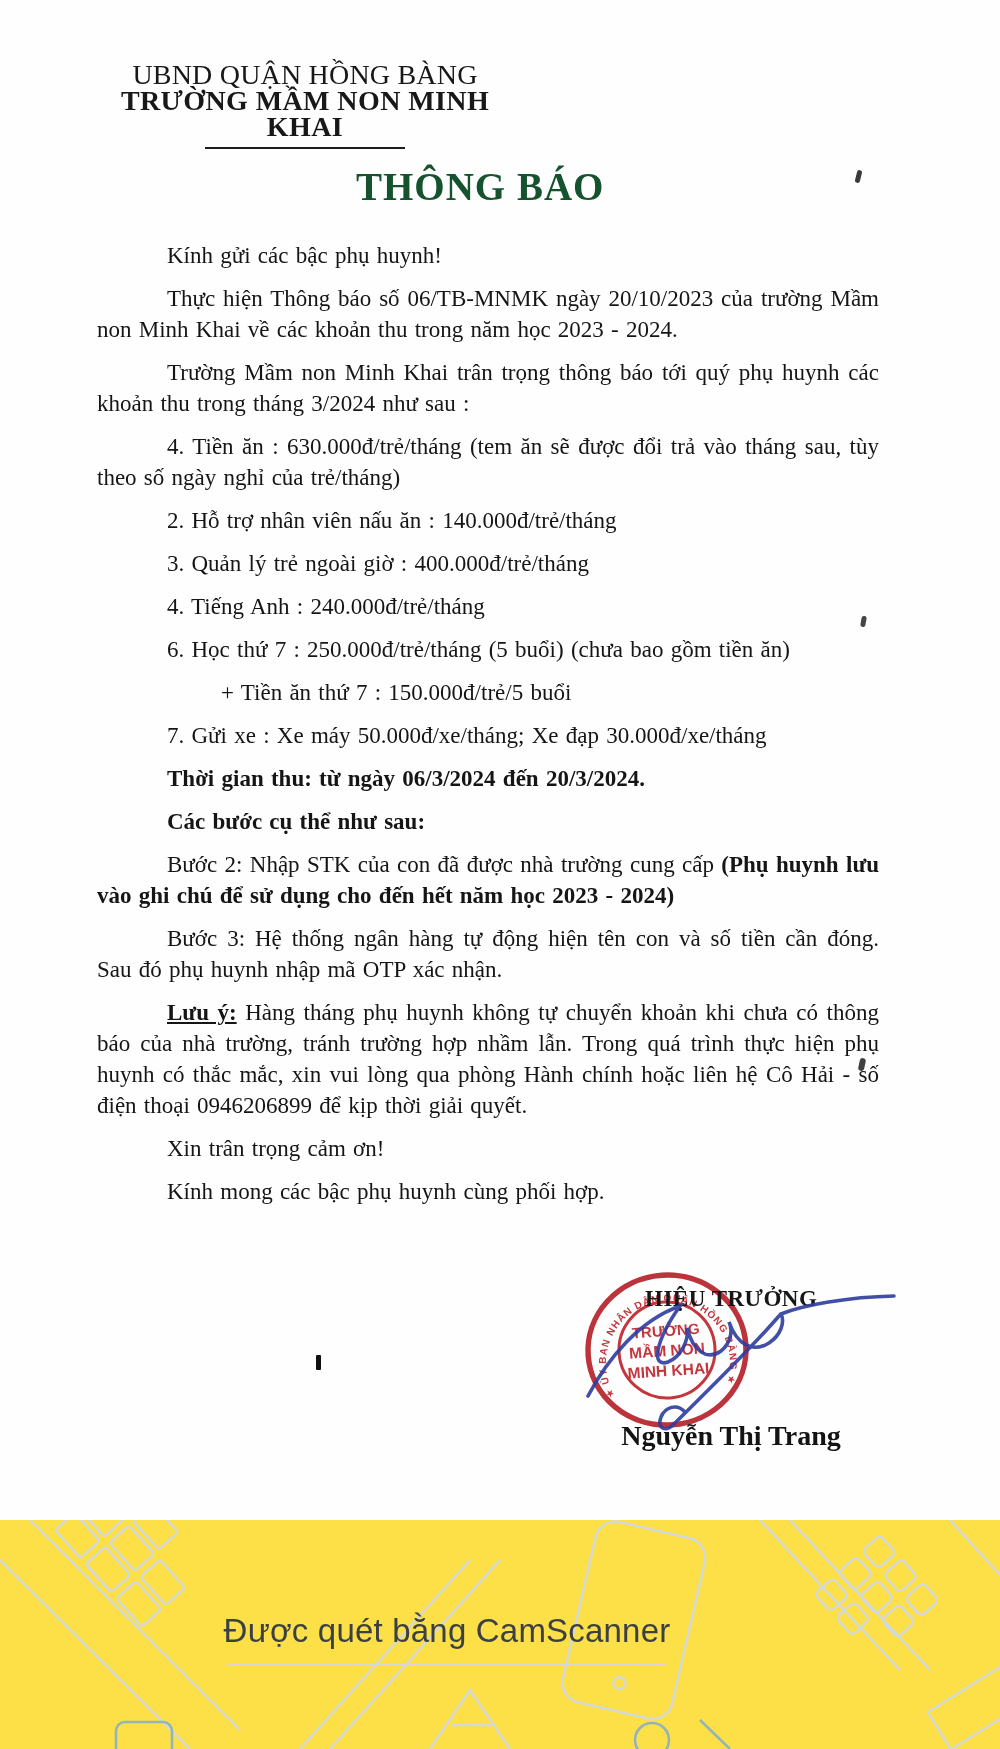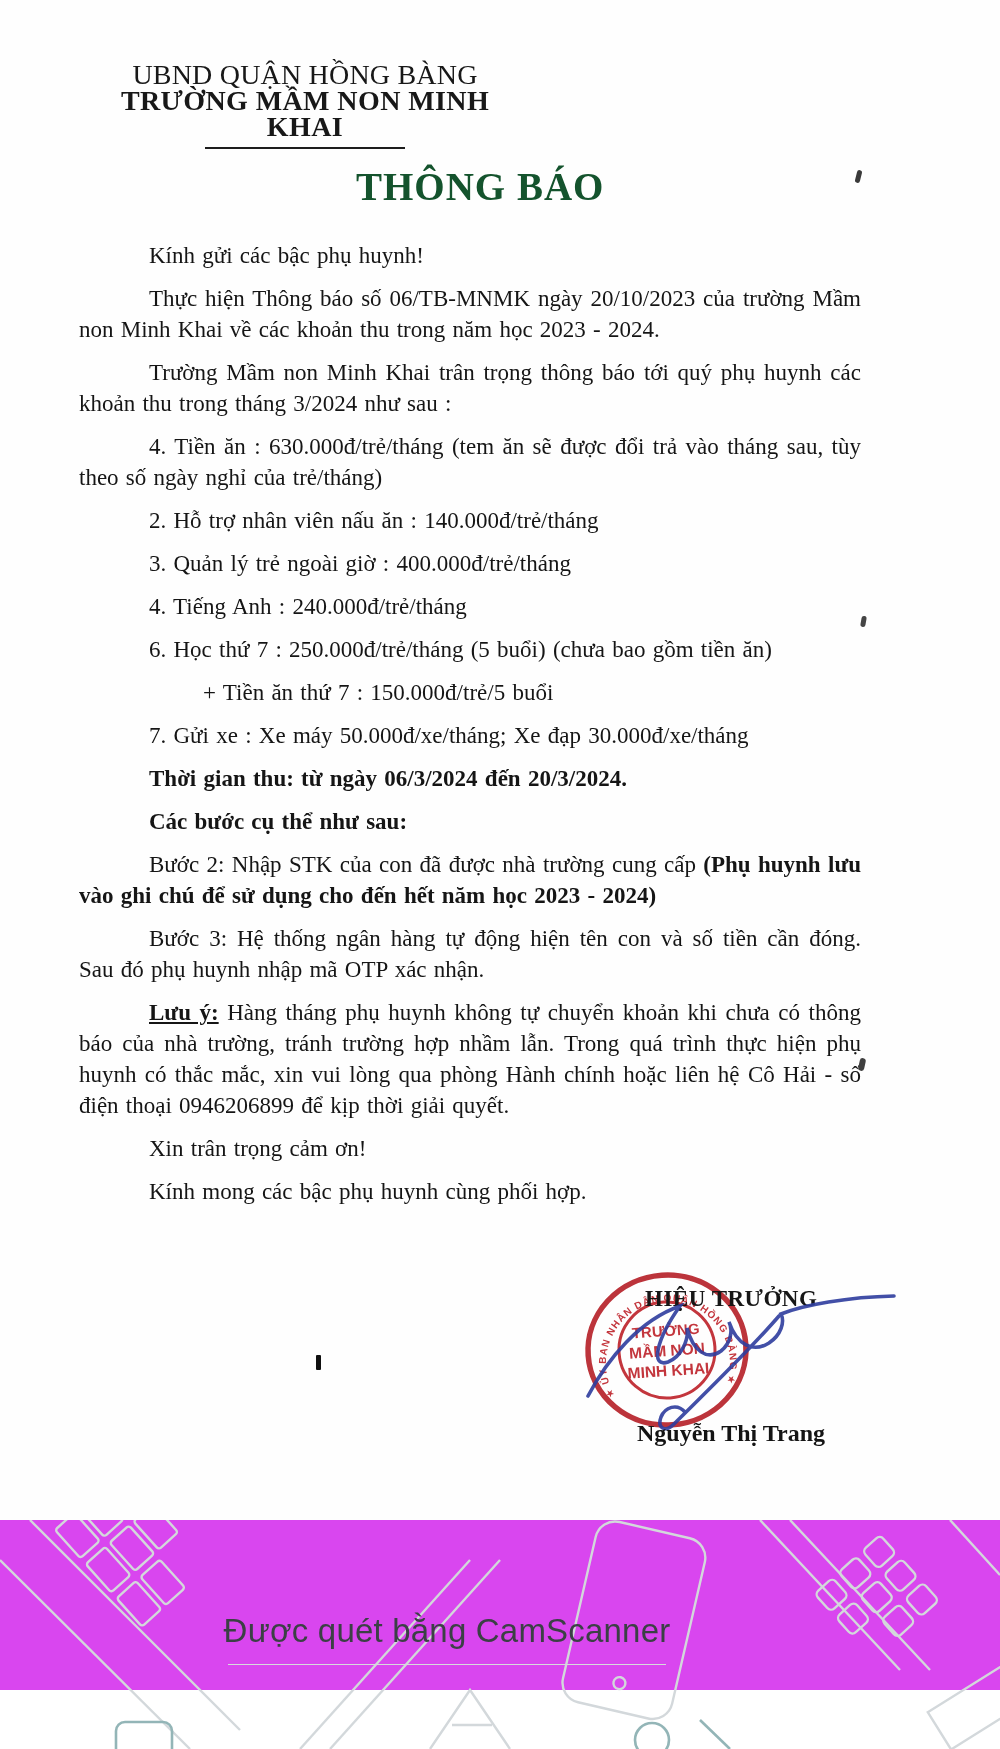--- a/index.html
+++ b/index.html
@@ -16,47 +16,47 @@
   }
   .org-header .l2{font-weight:700;letter-spacing:.4px;}
   .org-underline{width:200px;height:0;border-top:2.5px solid #1d1d1d;margin:7px auto 0;}
 
   .doc-title{
     position:absolute;left:356px;top:164px;
     font-size:39px;font-weight:700;color:#14532d;letter-spacing:1px;white-space:nowrap;
   }
 
   .doc-body{
-    position:absolute;left:79px;top:240px;width:782px;
+    position:absolute;left:97px;top:240px;width:782px;
     font-size:23px;line-height:31px;color:#151515;word-spacing:1.5px;
   }
   .doc-body p{margin:0 0 12px;text-indent:70px;text-align:justify;}
   .doc-body p.bold{font-weight:700;}
   .doc-body p.deep-indent{text-indent:124px;}
 
   .sig-role{
     position:absolute;left:645px;top:1286px;font-size:23px;font-weight:700;
     color:#161616;letter-spacing:.5px;white-space:nowrap;z-index:3;
   }
   .stamp{position:absolute;left:582px;top:1270px;width:170px;height:160px;z-index:2;
     mix-blend-mode:multiply;opacity:.93;transform:rotate(-4deg);}
   .sig-scribble{position:absolute;left:560px;top:1276px;width:345px;height:165px;z-index:4;}
   .sig-name{
     position:absolute;left:600px;top:1420px;width:262px;text-align:center;
-    font-size:24px;font-weight:700;color:#141414;z-index:5;white-space:nowrap;
+    font-size:28px;font-weight:700;color:#141414;z-index:5;white-space:nowrap;
   }
 
   .artifact{position:absolute;background:#2b2b2b;border-radius:3px;}
   .a1{left:856px;top:170px;width:5px;height:13px;transform:rotate(14deg);background:#3a3a3a;}
   .a2{left:861px;top:616px;width:5px;height:11px;transform:rotate(10deg);background:#454545;}
   .a3{left:859px;top:1058px;width:6px;height:13px;transform:rotate(12deg);background:#3f3f3f;}
   .a4{left:316px;top:1355px;width:5px;height:15px;background:#101010;border-radius:1px;}
 
   .cam-footer{
-    position:absolute;left:0;top:1520px;width:1000px;height:170px;background:#d946ef;
+    position:absolute;left:0;top:1520px;width:1000px;height:229px;background:#fde047;
     font-family:"Liberation Sans","DejaVu Sans",sans-serif;
   }
   .cam-doodles{position:absolute;left:0;top:0;width:1000px;height:229px;}
   .cam-text{
     position:absolute;left:0;top:92px;width:894px;text-align:center;
     font-size:33px;color:#3b4045;letter-spacing:.2px;
   }
   .cam-underline{position:absolute;left:228px;top:144px;width:438px;height:1px;background:#d7dadc;}
 </style>
 </head>

